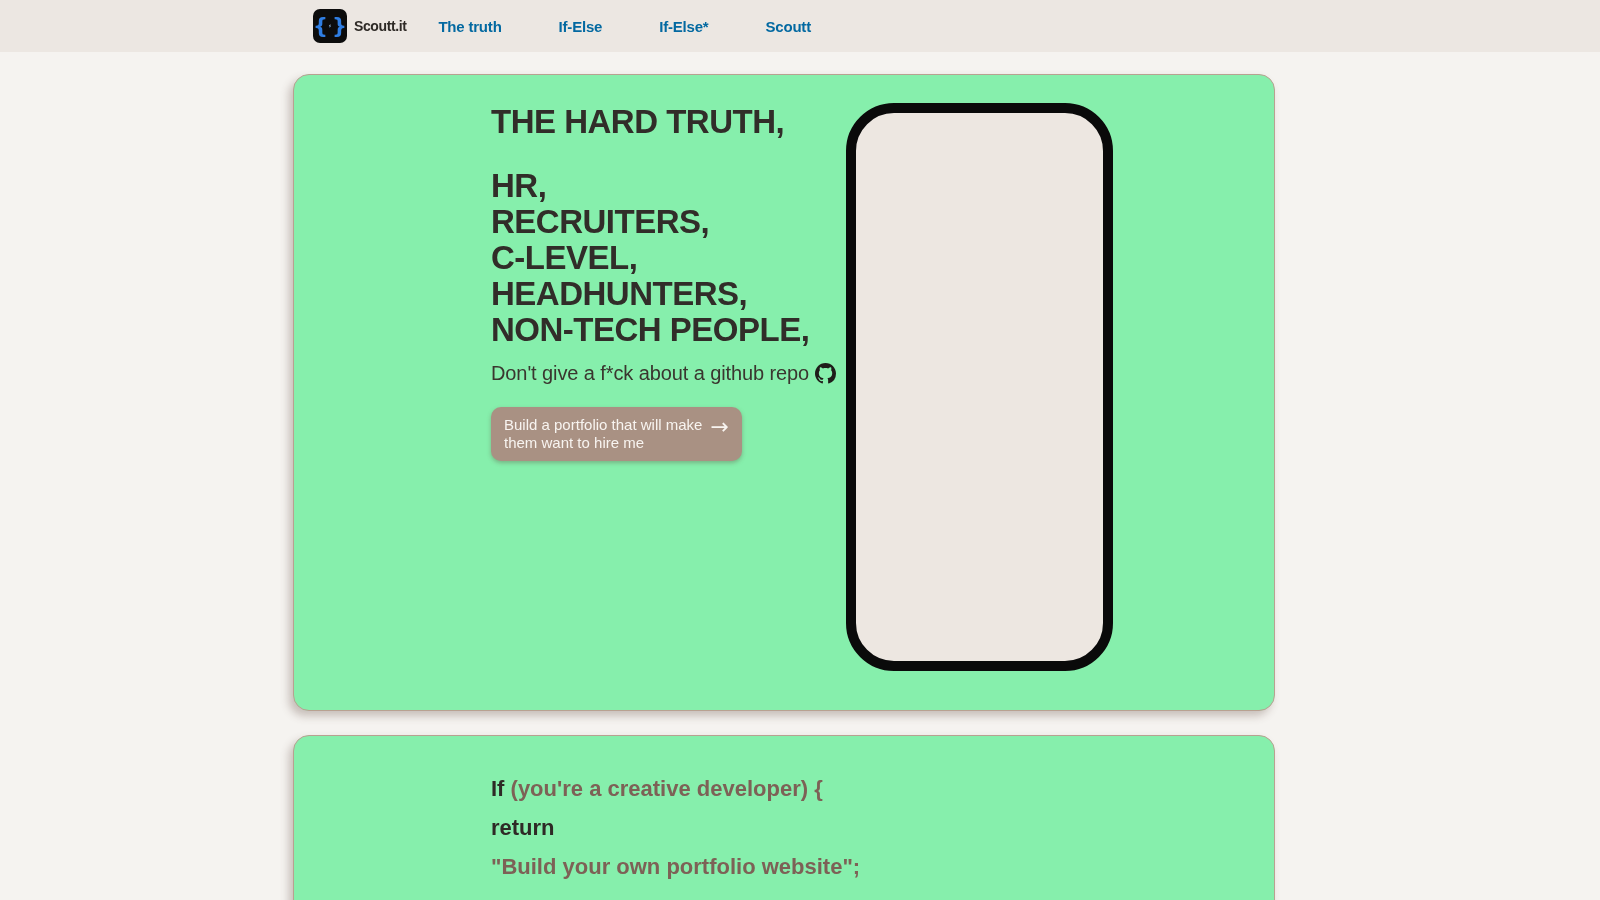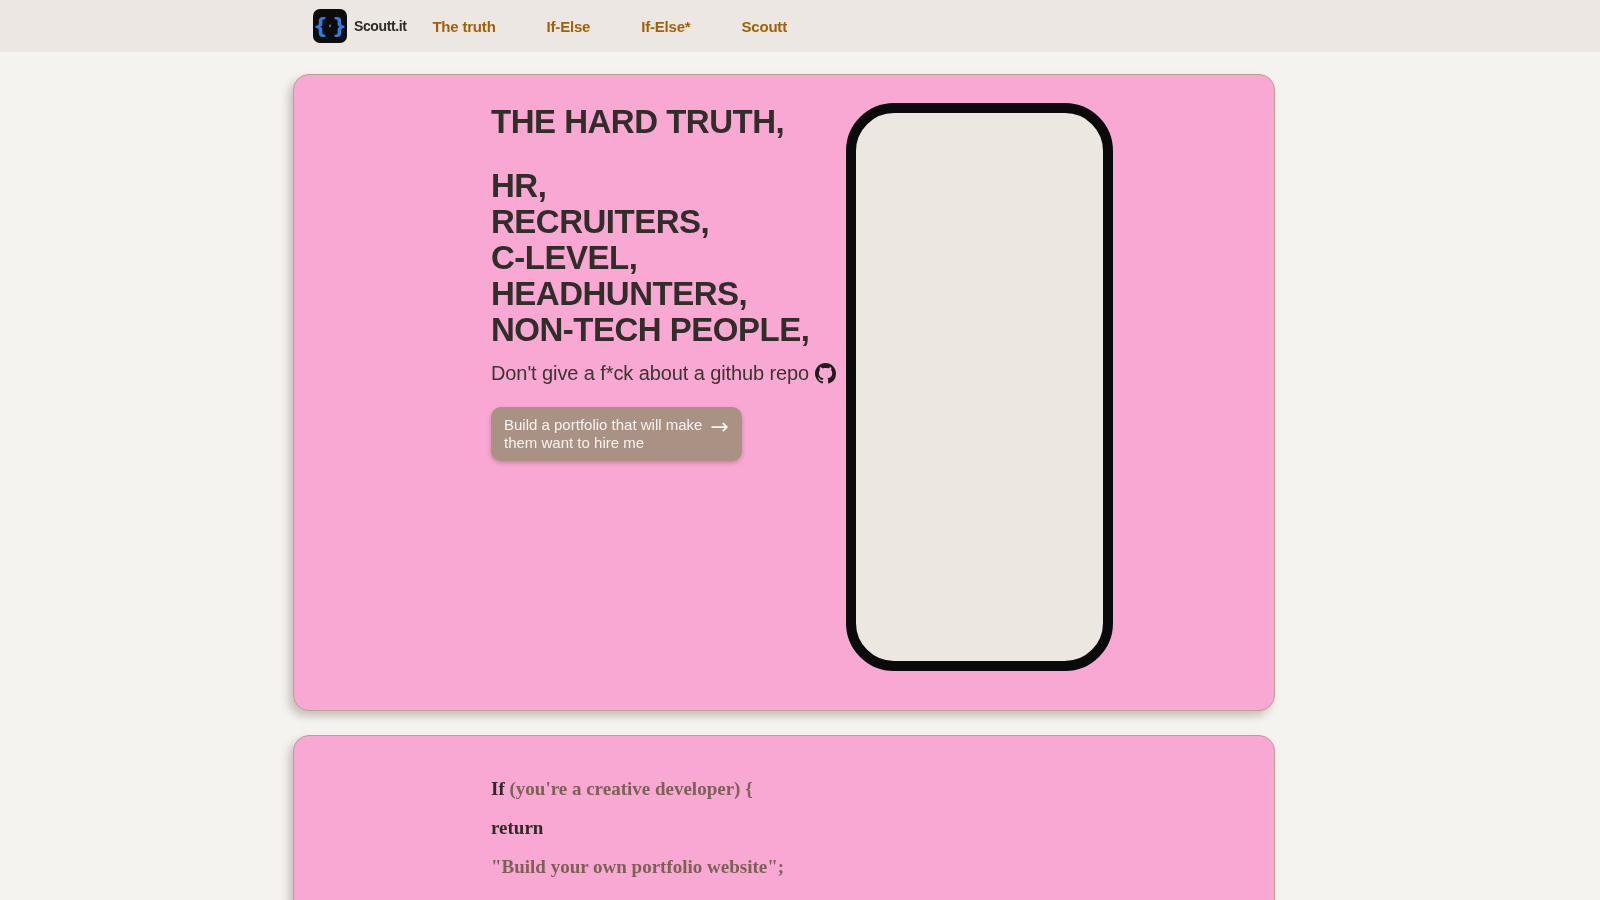--- a/index.html
+++ b/index.html
@@ -37,29 +37,30 @@
   }
   .brand-name {
     font-size: 14px;
     font-weight: 700;
     letter-spacing: -0.4px;
     color: #2e2a26;
   }
   .nav-links { display: flex; margin-left: 26px; gap: 51px; }
   .nav-link {
     font-size: 15px; font-weight: 600;
-    color: #a16207; text-decoration: none; cursor: pointer;
+    color: #0369a1; text-decoration: none; cursor: pointer;
     letter-spacing: -0.2px;
+    margin-left: 6px;
   }
 
   
   main { padding: 22px 0 0 293px; }
   .card {
     width: 982px;
-    background: #f9a8d4;
+    background: #86efac;
     border: 1px solid #b8a191;
     border-radius: 16px;
     box-shadow: -4px 5px 8px rgba(92, 70, 58, 0.30);
     position: relative;
   }
   .hero-card { height: 637px; }
   .code-card { height: 320px; margin-top: 24px; }
 
   
   .hero-left { padding: 28px 0 0 197px; width: 560px; }
@@ -120,23 +121,23 @@
     left: 552px; top: 28px;
     width: 267px; height: 568px;
     border: 10px solid #0a0a0a;
     border-radius: 48px;
     background: #ede7e1;
   }
 
   
   .code-block {
     padding: 33px 0 0 197px;
-    font-family: Liberation Serif, serif;
+    font-family: Liberation Sans, sans-serif;
     font-weight: bold;
-    font-size: 19px;
+    font-size: 22px;
     line-height: 39px;
     letter-spacing: 0;
   }
   .code-line { white-space: pre; }
   .code-kw { color: #2e2a26; }
   .code-plain { color: #7d6156; }
 </style>
 </head>
 <body>
 

